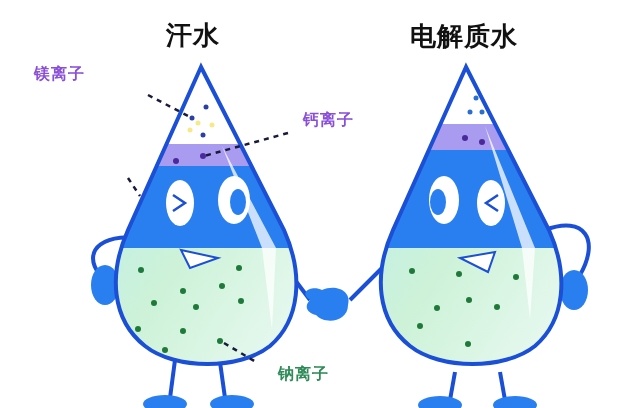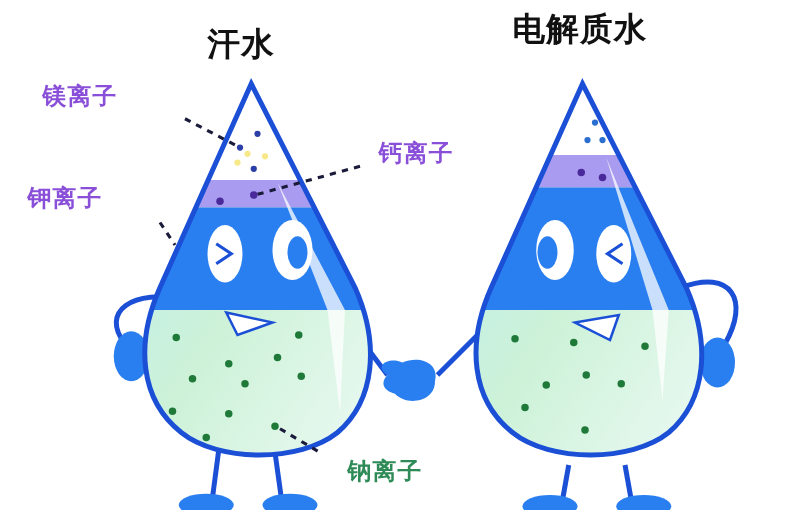--- a/index.html
+++ b/index.html
@@ -8,21 +8,21 @@
       background: #ffffff;
       font-family: "DejaVu Sans", sans-serif;
       position: relative;
     }
     .canvas { position: absolute; left: 0; top: 0; width: 524px; height: 408px; }
     .title {
       position: absolute; font-size: 26px; font-weight: bold; color: #111111;
       letter-spacing: 1px; white-space: nowrap;
     }
     .label {
-      position: absolute; font-size: 19px; font-weight: bold; white-space: nowrap;
+      position: absolute; font-size: 16px; font-weight: bold; white-space: nowrap;
       letter-spacing: 1px;
     }
     svg { position: absolute; left: 0; top: 0; }
   </style>
 </head>
 <body>
 
 <div class="canvas">
 
   <svg width="640" height="408" viewBox="0 0 640 408">
@@ -130,19 +130,18 @@
 
     <g stroke="#1a1a3a" stroke-width="2.5" stroke-dasharray="5 5" fill="none">
       <path d="M148 95 L192 118"></path>
       <path d="M288 133 L204 156"></path>
       <path d="M128 178 L140 196"></path>
       <path d="M224 343 L256 362"></path>
     </g>
   </svg>
 
   <div class="title" style="left:166px; top:18px;">汗水</div>
-  <div class="title" style="left:410px; top:6px;">电解质水</div>
+  <div class="title" style="left:410px; top:19px;">电解质水</div>
 
   <div class="label" style="left:34px; top:64px; color:#8a4fd8;">镁离子</div>
-  <div class="label" style="left:22px; top:146px; color:#8a4fd8;">钾离子</div>
   <div class="label" style="left:303px; top:110px; color:#8a4fd8;text-align:right;">钙离子</div>
   <div class="label" style="left:278px; top:364px; color:#2e8b57;text-align:right;">钠离子</div>
 </div>
 
 </body></html>

